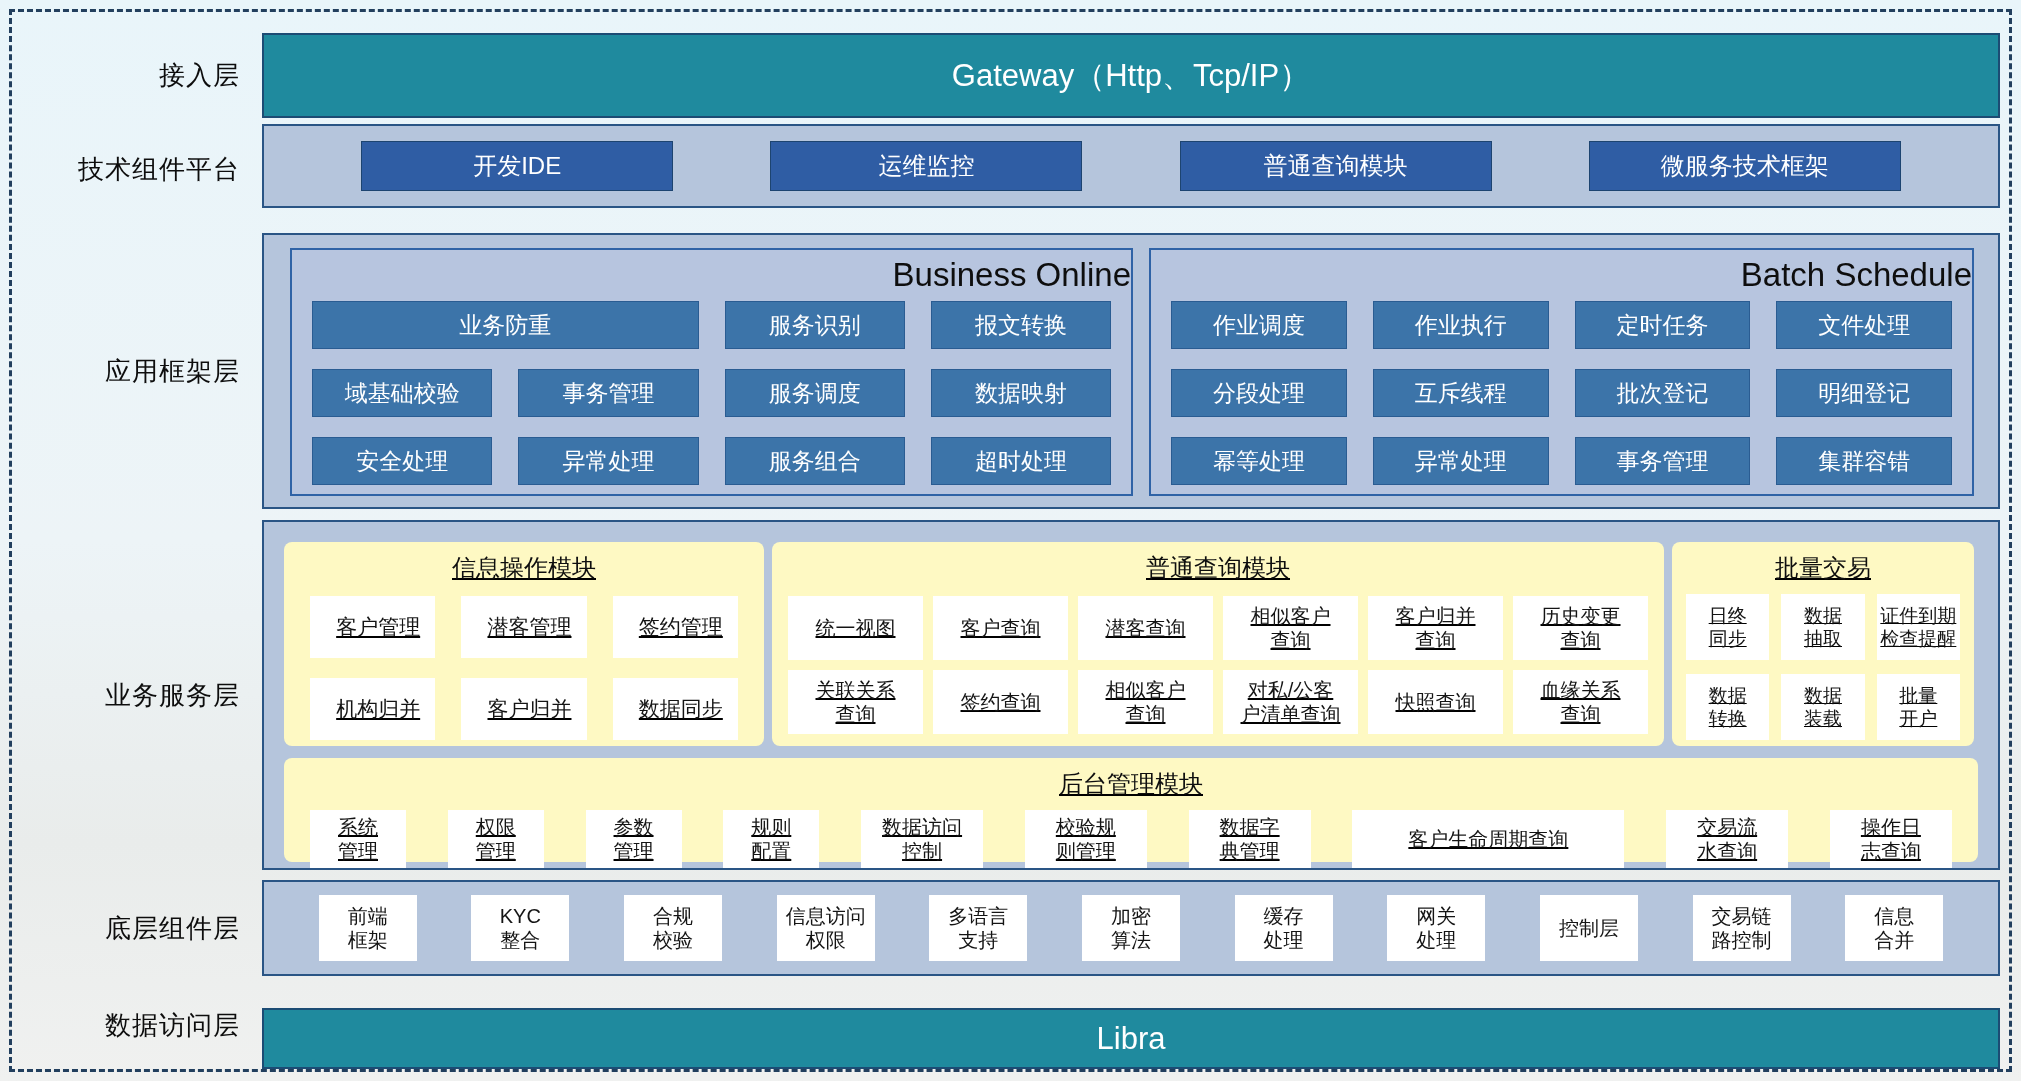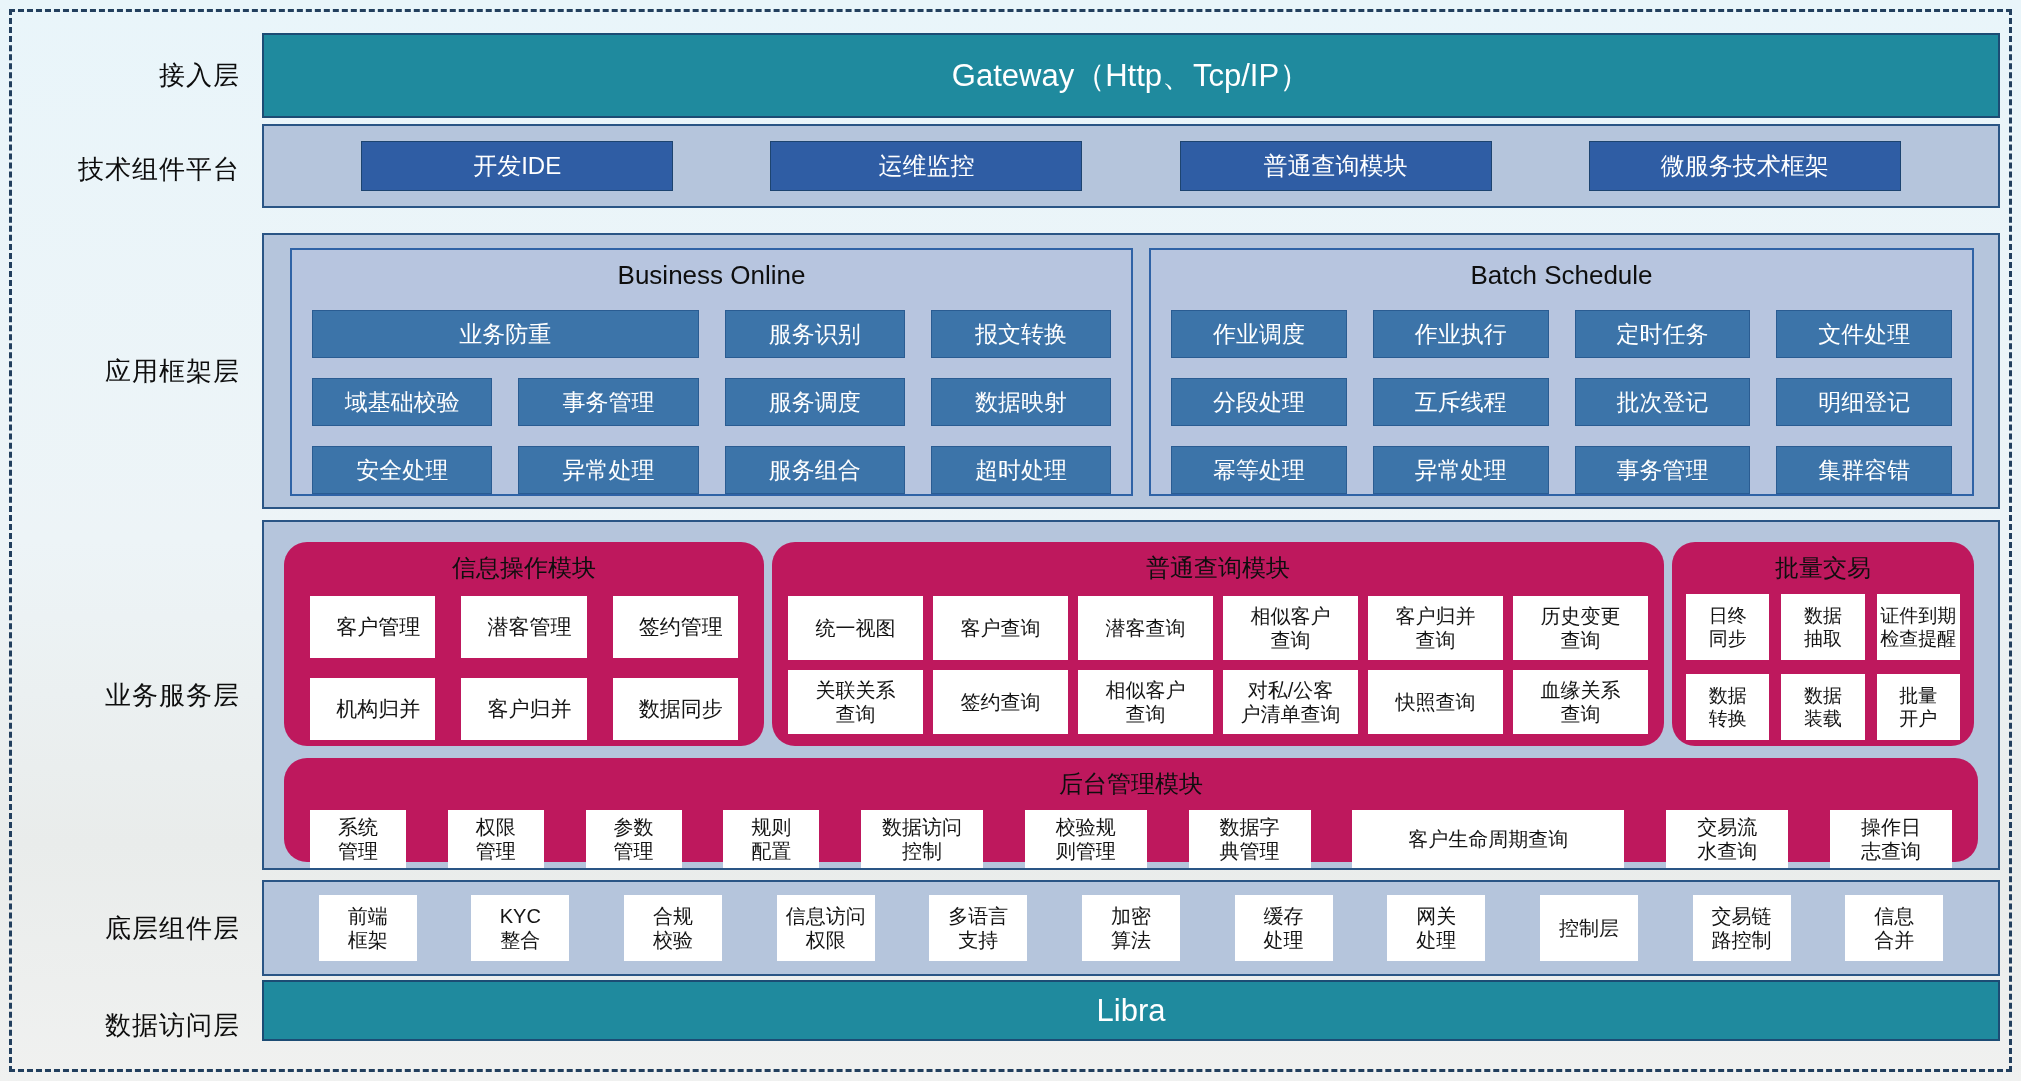--- a/index.html
+++ b/index.html
@@ -20,29 +20,29 @@
   }
   .panel{background:#b5c5dc;border:2px solid #2a5585;}
   
   .tech-row{display:flex;align-items:center;justify-content:space-evenly;}
   .tech-row .tech-btn{
     width:310px;height:48px;background:#2f5da4;border:1px solid #1d4470;
     color:#fff;font-size:24px;display:flex;align-items:center;justify-content:center;
   }
   
   .subpanel{position:absolute;background:#b7c5df;border:2px solid #2f63a6;box-sizing:border-box;}
-  .sub-title{font-size:26px;color:#0e0e0e;text-align:center;height:60px;line-height:50px;}
+  .sub-title{font-size:33px;color:#0e0e0e;text-align:right;height:51px;line-height:50px;}
   .sgrid{display:grid;grid-template-columns:repeat(4,1fr);column-gap:26px;row-gap:20px;padding:0 20px;}
   .sgrid .sbtn{
     height:46px;background:#3c74a9;border:1px solid #2a5c92;color:#fff;font-size:23px;
     display:flex;align-items:center;justify-content:center;white-space:nowrap;
   }
   .bo-grid .sbtn:first-child{grid-column:span 2;}
   
-  .module{position:absolute;background:#be185d;border-radius:23px;box-sizing:border-box;}
+  .module{position:absolute;background:#fef9c3;border-radius:8px;box-sizing:border-box;text-decoration:underline;}
   .mtitle{font-size:24px;color:#0e0e0e;text-align:center;padding-top:10px;height:34px;box-sizing:content-box;}
   .card{
     background:#fff;color:#141414;display:flex;align-items:center;justify-content:center;
     text-align:center;white-space:pre-line;font-size:20px;line-height:1.22;
   }
   .m1-cards{display:grid;grid-template-columns:repeat(3,1fr);column-gap:26px;row-gap:20px;padding:10px 26px 0;}
   .m1-cards .card{height:62px;font-size:21px;padding-left:11px;}
   .m2-cards{display:grid;grid-template-columns:repeat(6,1fr);column-gap:16px;row-gap:18px;padding:10px 16px 0;gap:10px;}
   .m2-cards .card{height:64px;}
   .m3-cards{display:grid;grid-template-columns:repeat(3,1fr);column-gap:12px;row-gap:14px;padding:8px 14px 0;}
@@ -212,13 +212,13 @@
 处理</div>
     <div class="card">网关
 处理</div>
     <div class="card">控制层</div>
     <div class="card">交易链
 路控制</div>
     <div class="card">信息
 合并</div>
   </div>
 
-<div class="row bar-teal" style="top:980px;height:61px">Libra</div>
+<div class="row bar-teal" style="top:1008px;height:61px">Libra</div>
 
 </body></html>

